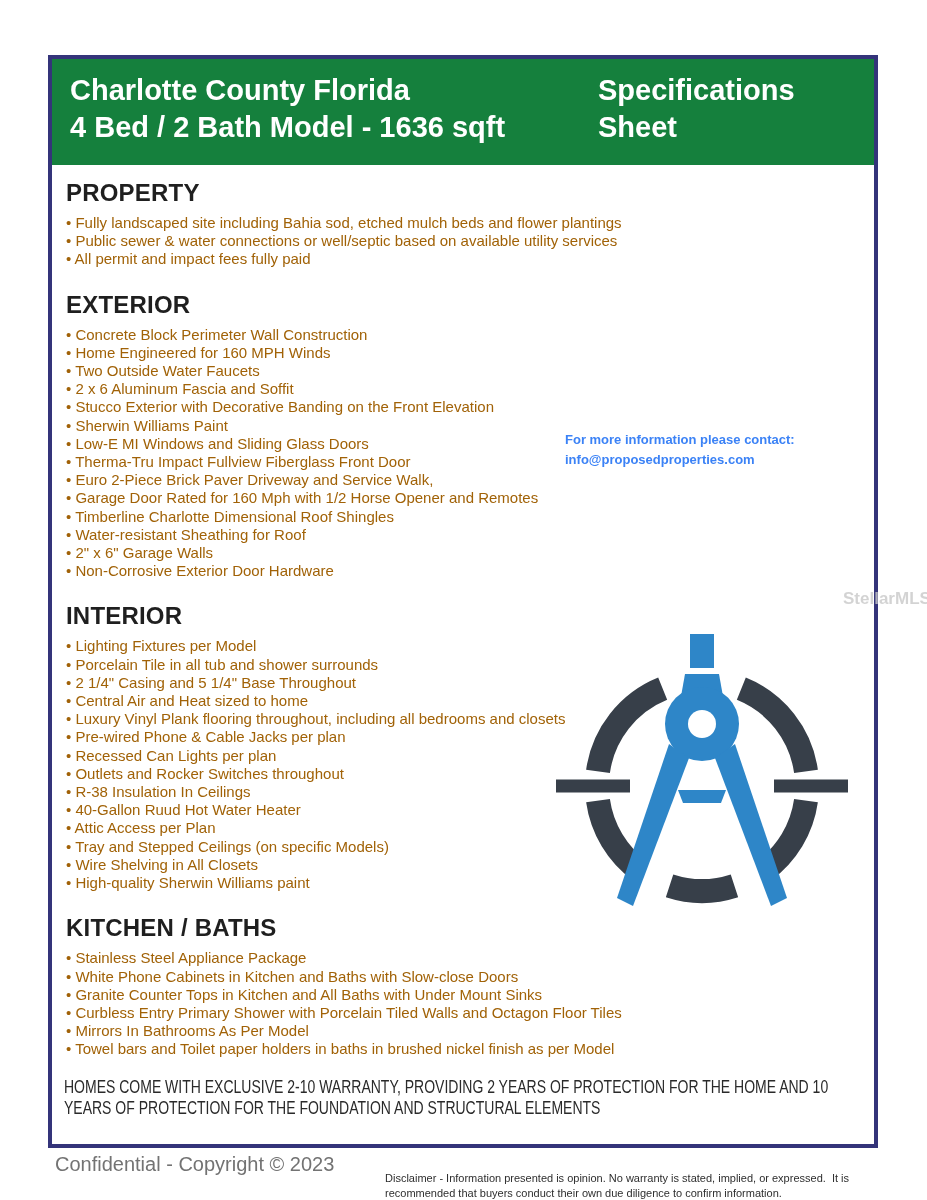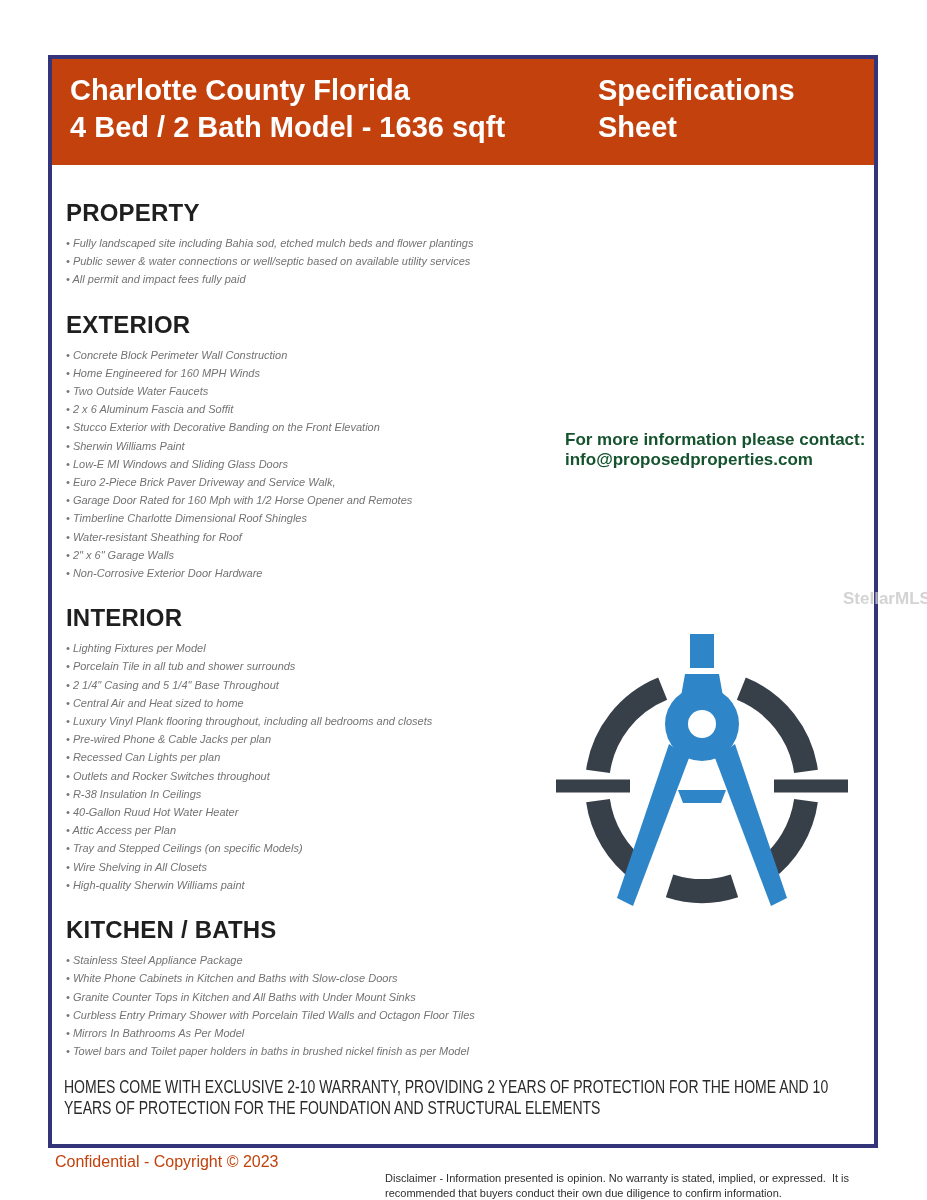--- a/index.html
+++ b/index.html
@@ -14,56 +14,55 @@
     position: absolute;
     left: 48px; top: 55px;
     width: 830px; height: 1093px;
     border: 4px solid #34347a;
     box-sizing: border-box;
     background: #ffffff;
   }
   .banner {
     position: relative;
     width: 100%; height: 106px;
-    background: #c2410c;
+    background: #15803d;
     box-sizing: border-box;
   }
   .banner-title { position: absolute; left: 18px; top: 13px; }
   .banner-doctype { position: absolute; left: 546px; top: 13px; }
   .banner-line {
     color: #ffffff;
     font-size: 29px;
     font-weight: bold;
     line-height: 37px;
     white-space: nowrap;
   }
-  .content { padding: 14px 0 0 14px; margin-top: 20px; }
+  .content { padding: 14px 0 0 14px; }
   .section h2 {
     font-size: 24px;
     font-weight: bold;
     color: #1f1f1f;
     margin: 22px 0 7px 0;
     letter-spacing: 0.2px;
   }
   .section:first-child h2 { margin-top: 0; }
   .bullet {
-    font-size: 11px;
+    font-size: 15px;
     line-height: 18.2px;
-    color: #737373;
+    color: #a16207;
     white-space: nowrap;
-    font-style: italic;
   }
   .contact {
     position: absolute;
     left: 513px; top: 371px;
     width: 310px;
-    font-size: 17px;
+    font-size: 13px;
     font-weight: bold;
     line-height: 20px;
-    color: #14532d;
+    color: #3b82f6;
   }
   .logo {
     position: absolute;
     left: 500px; top: 572px;
     width: 300px; height: 300px;
   }
   .warranty {
     position: absolute;
     left: 12px; top: 1018px;
     width: 1012px;
@@ -79,22 +78,22 @@
     font-size: 17px;
     font-weight: bold;
     color: #c9c9c9;
     opacity: 0.8;
     z-index: 5;
     white-space: nowrap;
   }
   .footer-confidential {
     position: absolute;
     left: 55px; top: 1153px;
-    font-size: 16px;
-    color: #c2410c;
+    font-size: 20px;
+    color: #737373;
   }
   .footer-disclaimer {
     position: absolute;
     left: 385px; top: 1151px;
     width: 528px;
     font-size: 11px;
     line-height: 14.5px;
     color: #2e2e2e;
     white-space: pre-wrap;
     margin-top: 20px;
@@ -128,20 +127,21 @@
     <div class="section">
       <h2>EXTERIOR</h2>
       <div>
           <div class="bullet">• Concrete Block Perimeter Wall Construction</div>
           <div class="bullet">• Home Engineered for 160 MPH Winds</div>
           <div class="bullet">• Two Outside Water Faucets</div>
           <div class="bullet">• 2 x 6 Aluminum Fascia and Soffit</div>
           <div class="bullet">• Stucco Exterior with Decorative Banding on the Front Elevation</div>
           <div class="bullet">• Sherwin Williams Paint</div>
           <div class="bullet">• Low-E MI Windows and Sliding Glass Doors</div>
+          <div class="bullet">• Therma-Tru Impact Fullview Fiberglass Front Door</div>
           <div class="bullet">• Euro 2-Piece Brick Paver Driveway and Service Walk,</div>
           <div class="bullet">• Garage Door Rated for 160 Mph with 1/2 Horse Opener and Remotes</div>
           <div class="bullet">• Timberline Charlotte Dimensional Roof Shingles</div>
           <div class="bullet">• Water-resistant Sheathing for Roof</div>
           <div class="bullet">• 2" x 6" Garage Walls</div>
           <div class="bullet">• Non-Corrosive Exterior Door Hardware</div>
         </div>
     </div>
     <div class="section">
       <h2>INTERIOR</h2>

